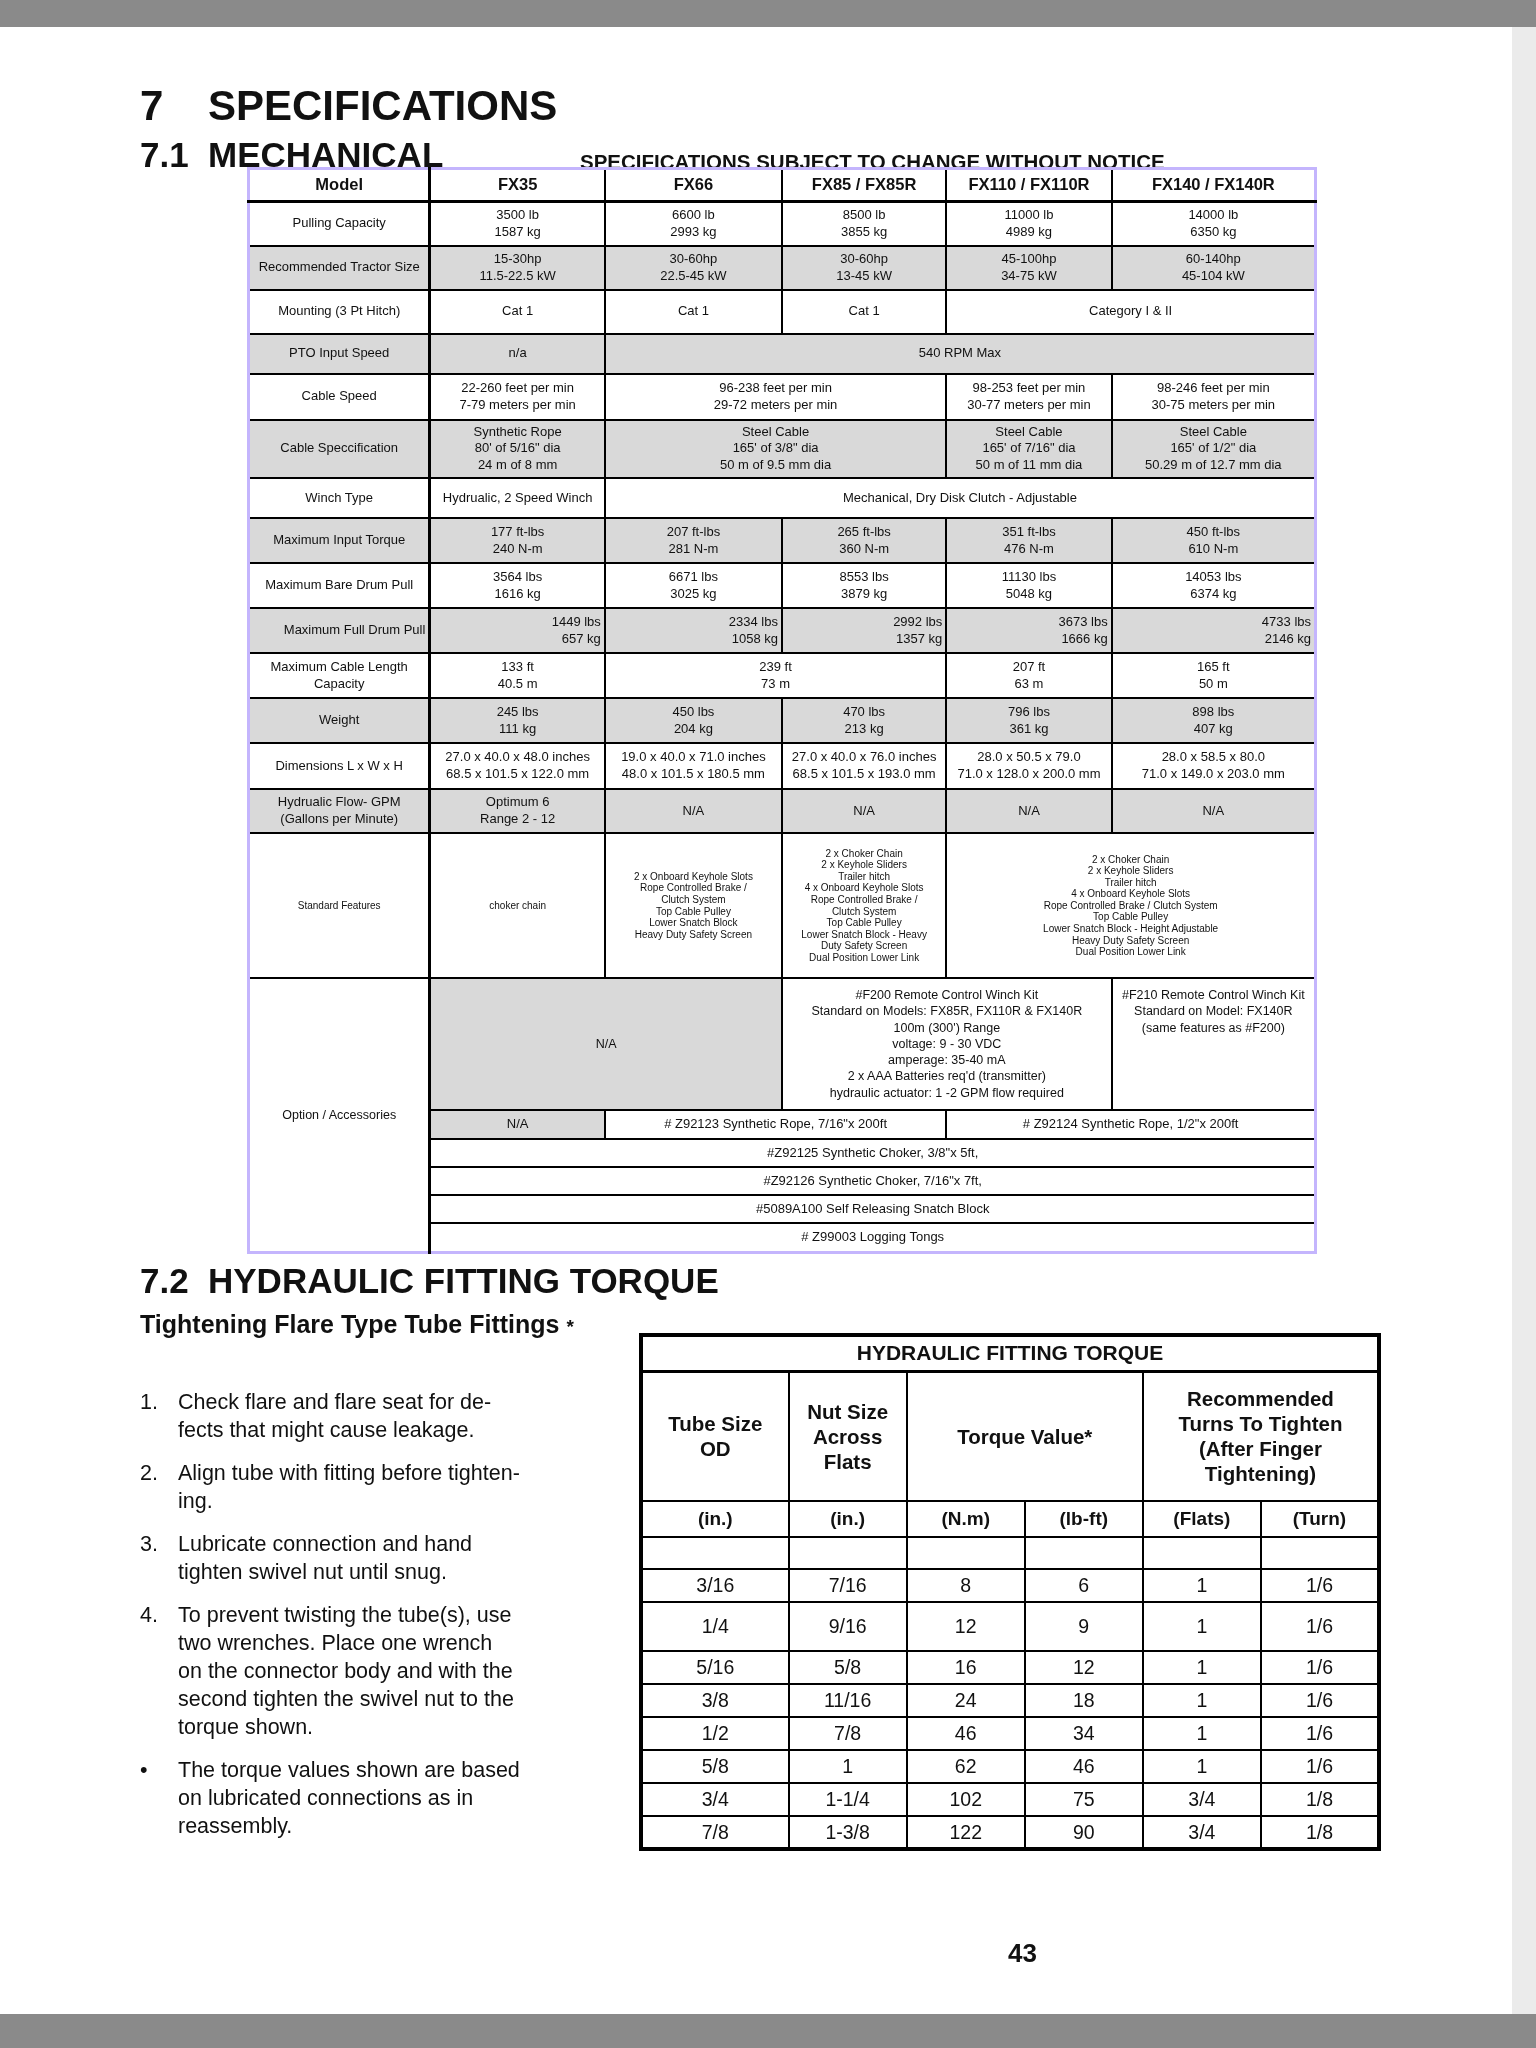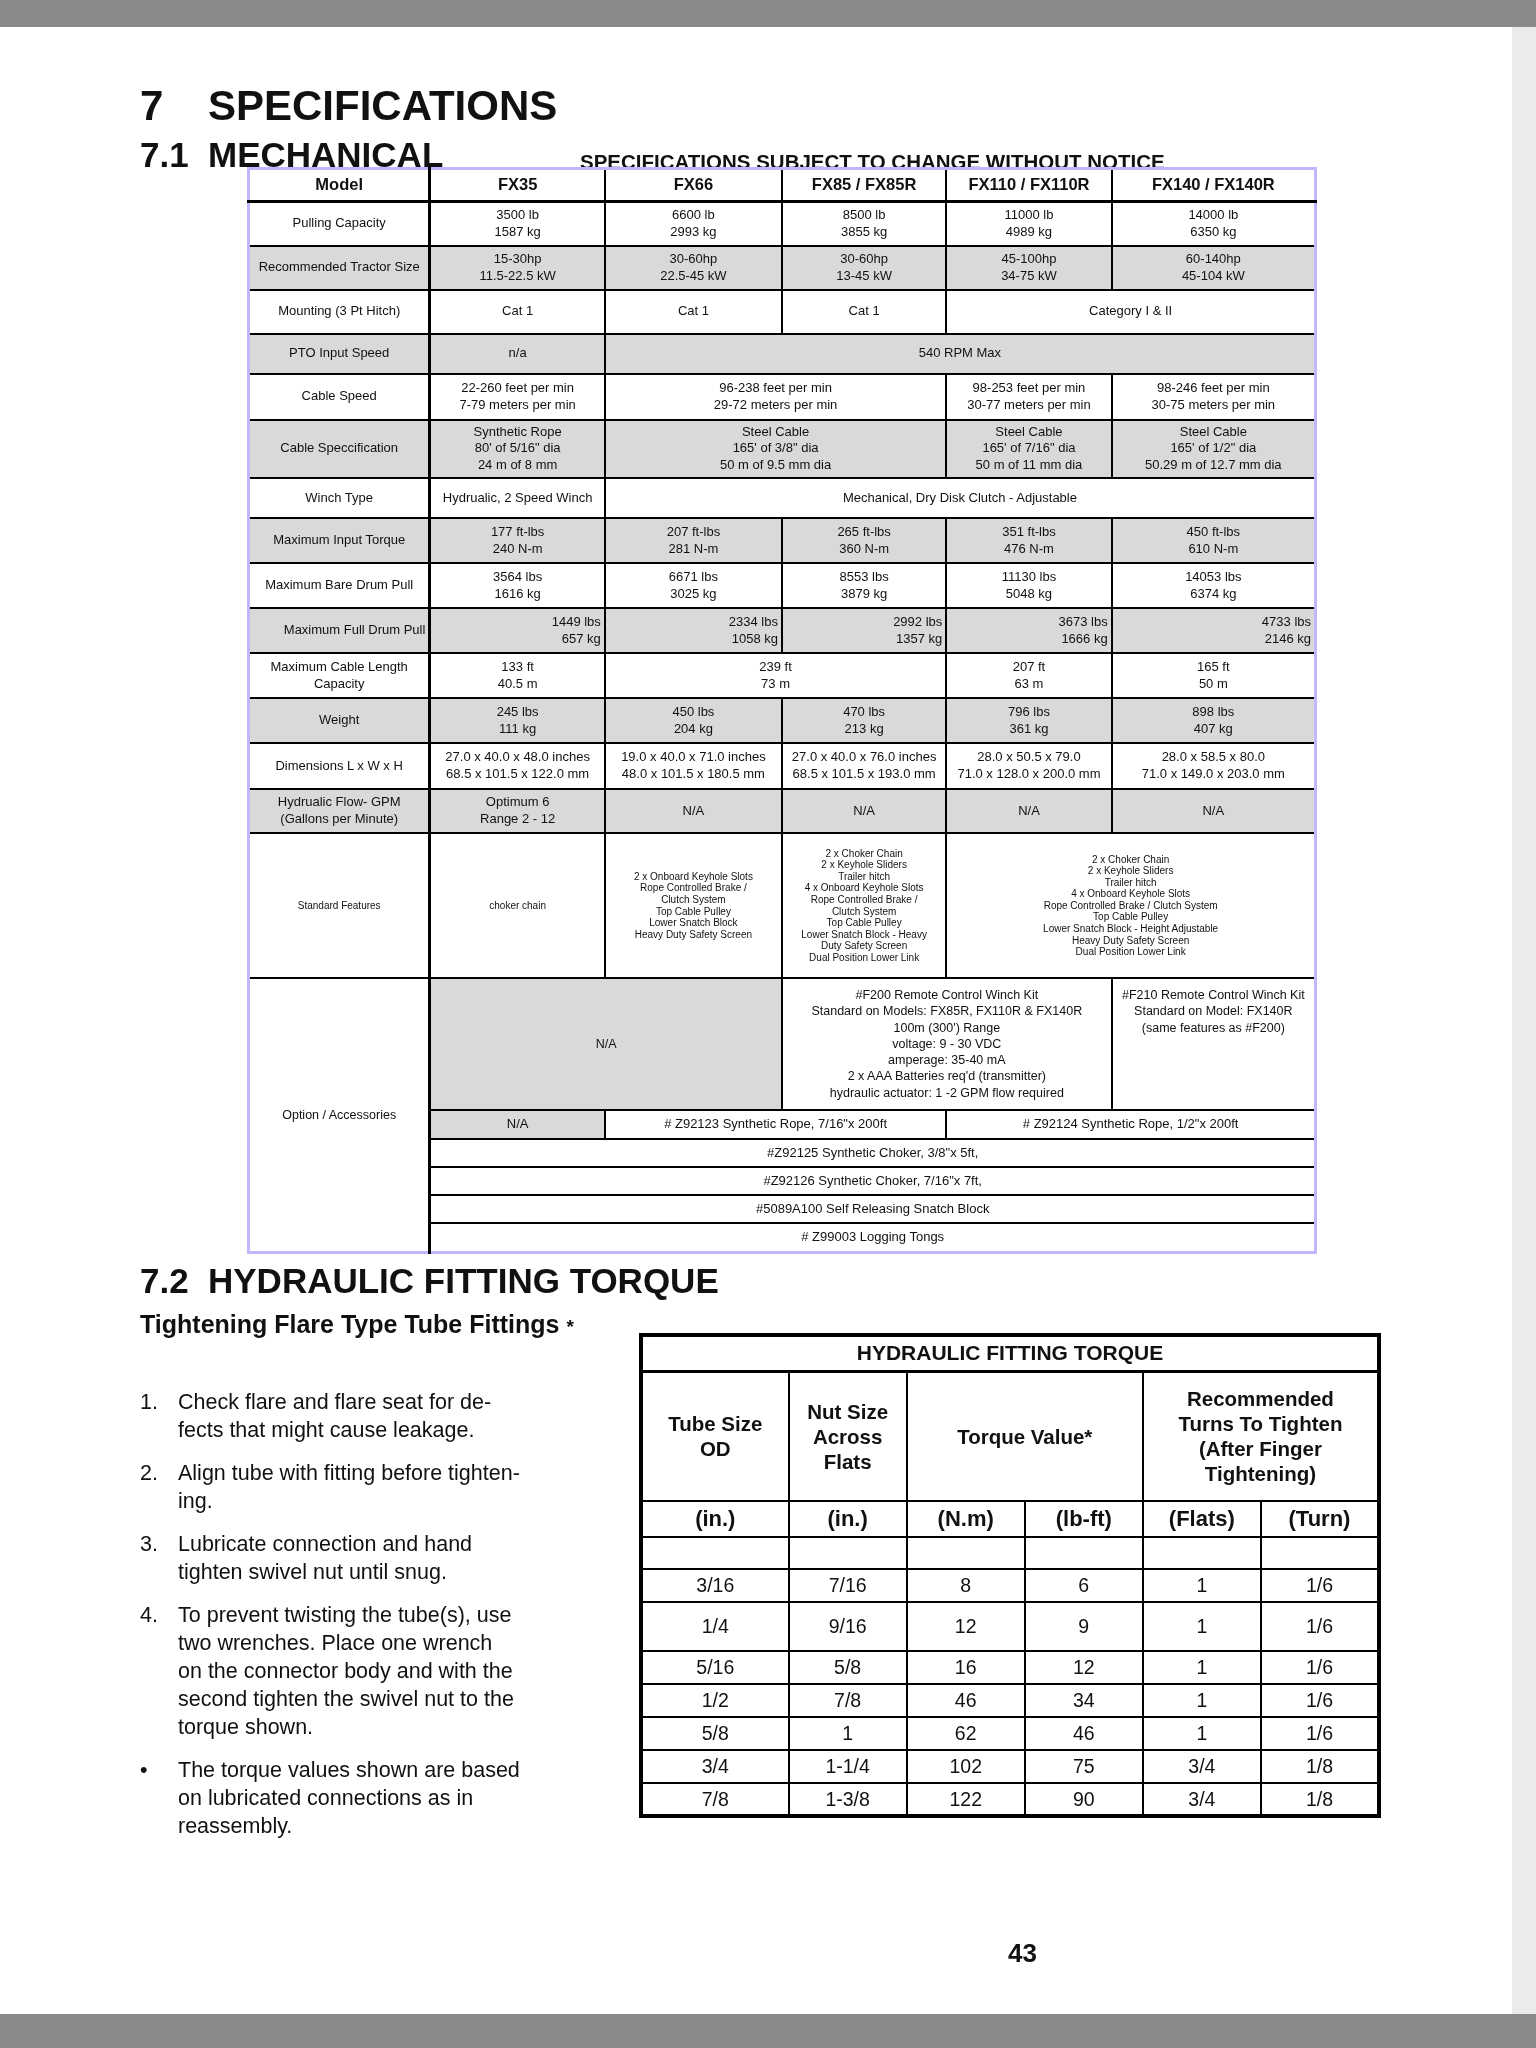--- a/index.html
+++ b/index.html
@@ -43,21 +43,21 @@
   .fit-marker { width:38px; flex:none; }
   .fit-text { white-space:pre-line; }
 
   .torque-table {
     position:absolute; left:639px; top:1333px; width:742px;
     border:4px solid #000; text-align:center; font-size:19.5px;
   }
   .torque-table td { border:2px solid #000; padding:2px 4px; vertical-align:middle; white-space:pre-line; }
   .torque-table tr.t-title td { font-weight:bold; font-size:21px; border-bottom:3px solid #000; }
   .torque-table tr.t-head td { font-weight:bold; font-size:20.5px; line-height:1.22; }
-  .torque-table tr.t-sub td { font-weight:bold; font-size:22px; }
+  .torque-table tr.t-sub td { font-weight:bold; font-size:19px; }
 
   .page-num { position:absolute; left:1008px; top:1938px; font-size:26px; font-weight:bold; }
 </style>
 </head>
 <body>
 
 <div class="page">
   <div class="edge-right"></div>
   <div class="top-bar"></div>
   <div class="bottom-bar"></div>
@@ -410,20 +410,28 @@
         </tr>
         <tr style="height: 33px;">
           <td>5/16</td>
           <td>5/8</td>
           <td>16</td>
           <td>12</td>
           <td>1</td>
           <td>1/6</td>
         </tr>
         <tr style="height: 33px;">
+          <td>3/8</td>
+          <td>11/16</td>
+          <td>24</td>
+          <td>18</td>
+          <td>1</td>
+          <td>1/6</td>
+        </tr>
+        <tr style="height: 33px;">
           <td>1/2</td>
           <td>7/8</td>
           <td>46</td>
           <td>34</td>
           <td>1</td>
           <td>1/6</td>
         </tr>
         <tr style="height: 33px;">
           <td>5/8</td>
           <td>1</td>

